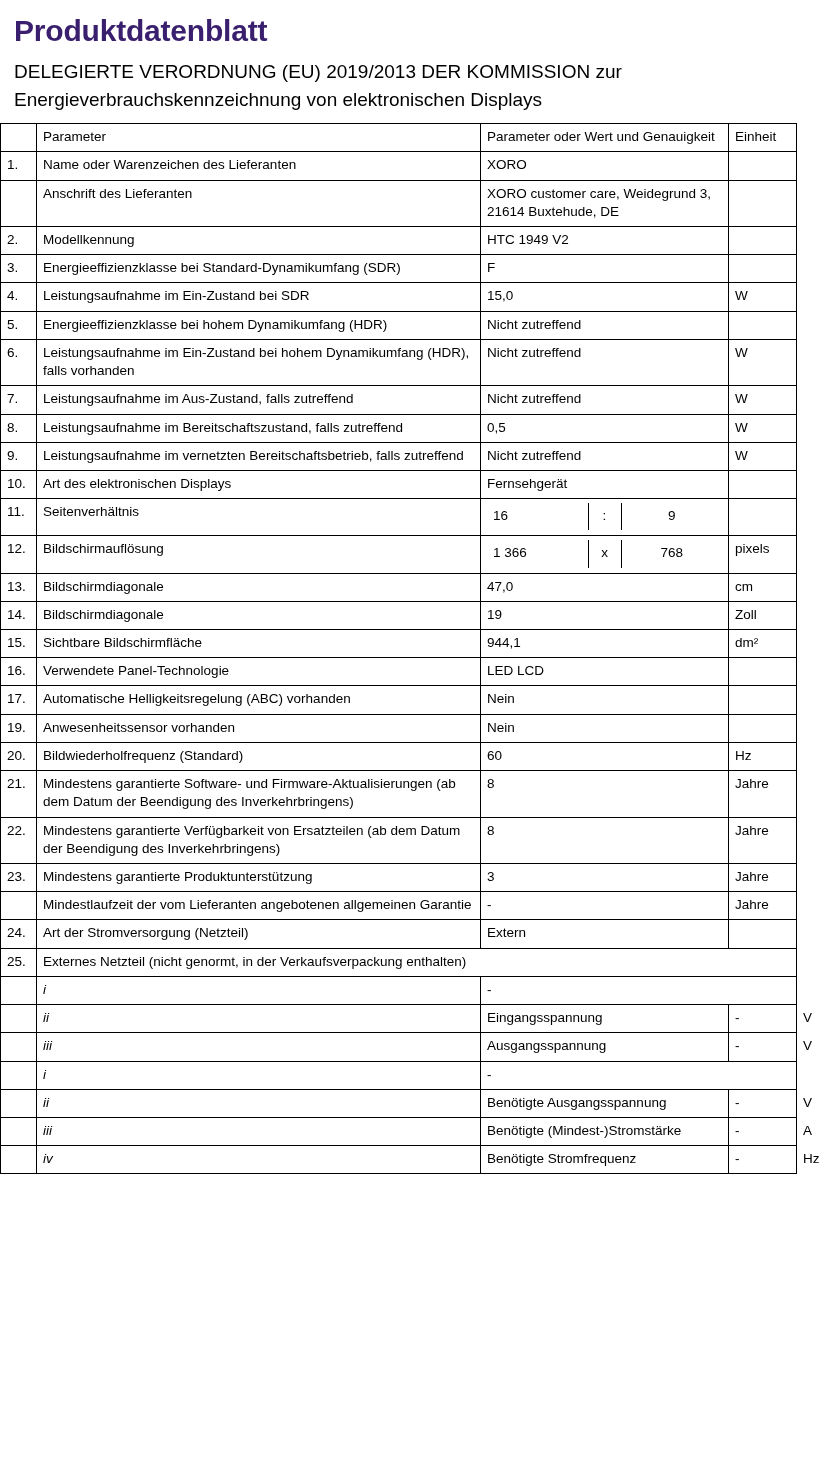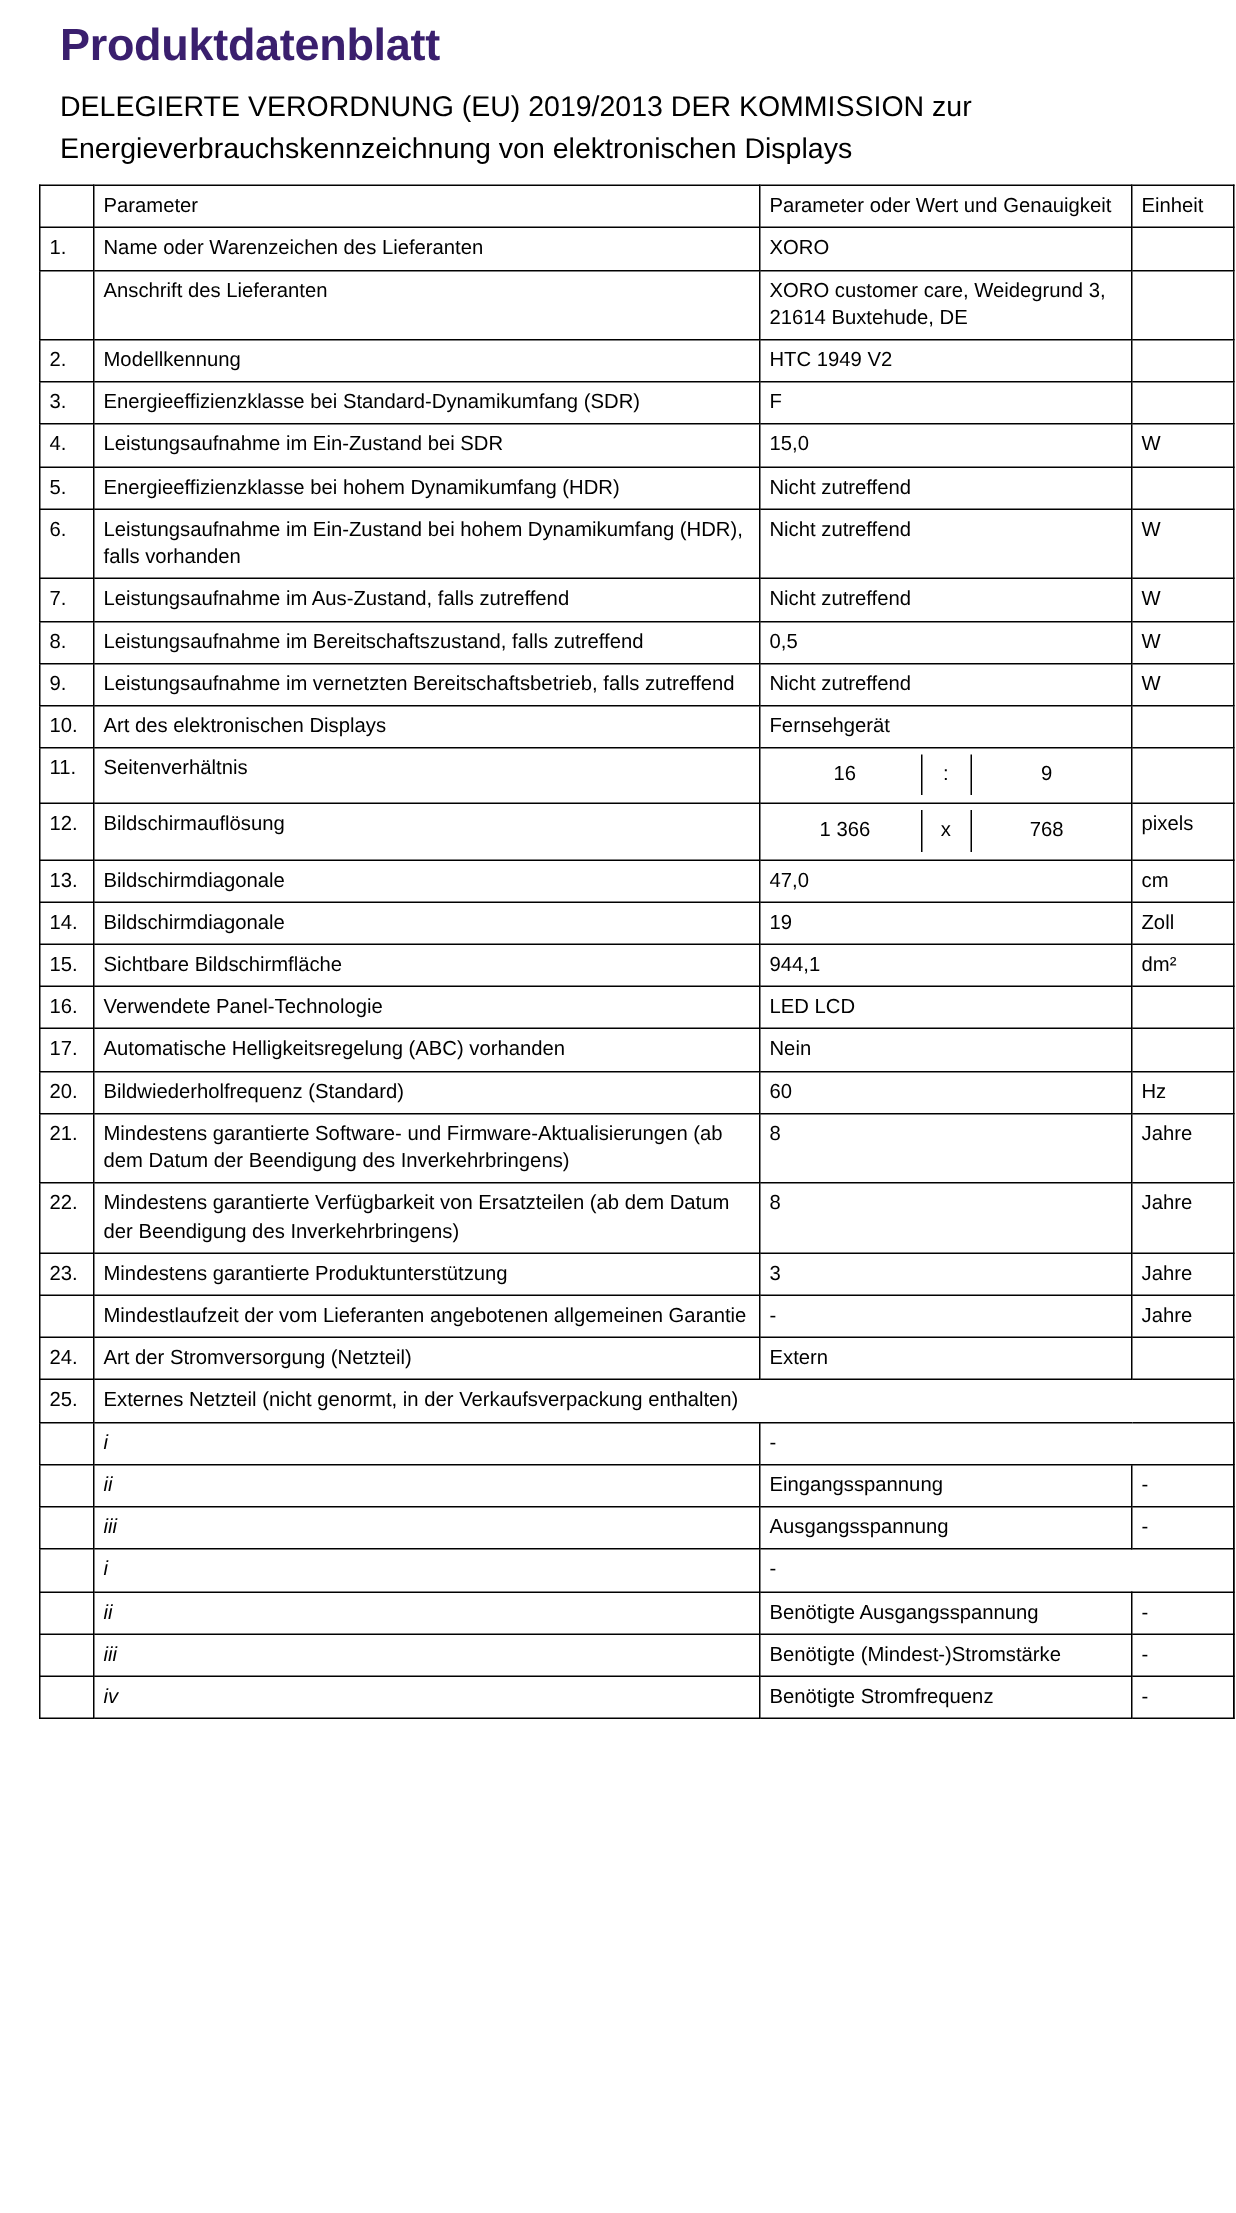--- a/index.html
+++ b/index.html
@@ -9,21 +9,21 @@
     background: #ffffff;
   }
   body {
     width: 824px;
     min-height: 1475px;
     font-family: "Liberation Sans", sans-serif;
     color: #000000;
   }
   .page {
     width: 824px;
-    padding: 10px 14px 8px 26px;
+    padding: 10px 14px 8px 0;
   }
   .doc-title {
     font-size: 30px;
     font-weight: bold;
     color: #3a1f6e;
     letter-spacing: -0.2px;
     margin: 4px 0 10px 14px;
   }
   .doc-subtitle {
     font-size: 19px;
@@ -68,21 +68,21 @@
     padding: 0;
     border: 1px solid #000;
   }
   .split-inner {
     display: flex;
     width: 100%;
     height: 100%;
   }
   .split-inner .s1 {
     flex: 1 1 0;
-    text-align: center;
+    text-align: left;
     padding: 4px 6px 5px 6px;
   }
   .split-inner .s2 {
     width: 34px;
     text-align: center;
     border-left: 1px solid #000;
     border-right: 1px solid #000;
     padding: 4px 2px 5px 2px;
   }
   .split-inner .s3 {
@@ -240,20 +240,26 @@
         <td class="val-right">LED LCD</td>
         <td></td>
       </tr>
       <tr>
         <td class="num">17.</td>
         <td>Automatische Helligkeitsregelung (ABC) vorhanden</td>
         <td class="val-right">Nein</td>
         <td></td>
       </tr>
       <tr>
+        <td class="num">19.</td>
+        <td>Anwesenheitssensor vorhanden</td>
+        <td class="val-right">Nein</td>
+        <td></td>
+      </tr>
+      <tr>
         <td class="num">20.</td>
         <td>Bildwiederholfrequenz (Standard)</td>
         <td class="val-right">60</td>
         <td>Hz</td>
       </tr>
       <tr>
         <td class="num">21.</td>
         <td>Mindestens garantierte Software- und Firmware-Aktualisierungen (ab dem Datum der Beendigung des Inverkehrbringens)</td>
         <td class="val-right">8</td>
         <td>Jahre</td>

